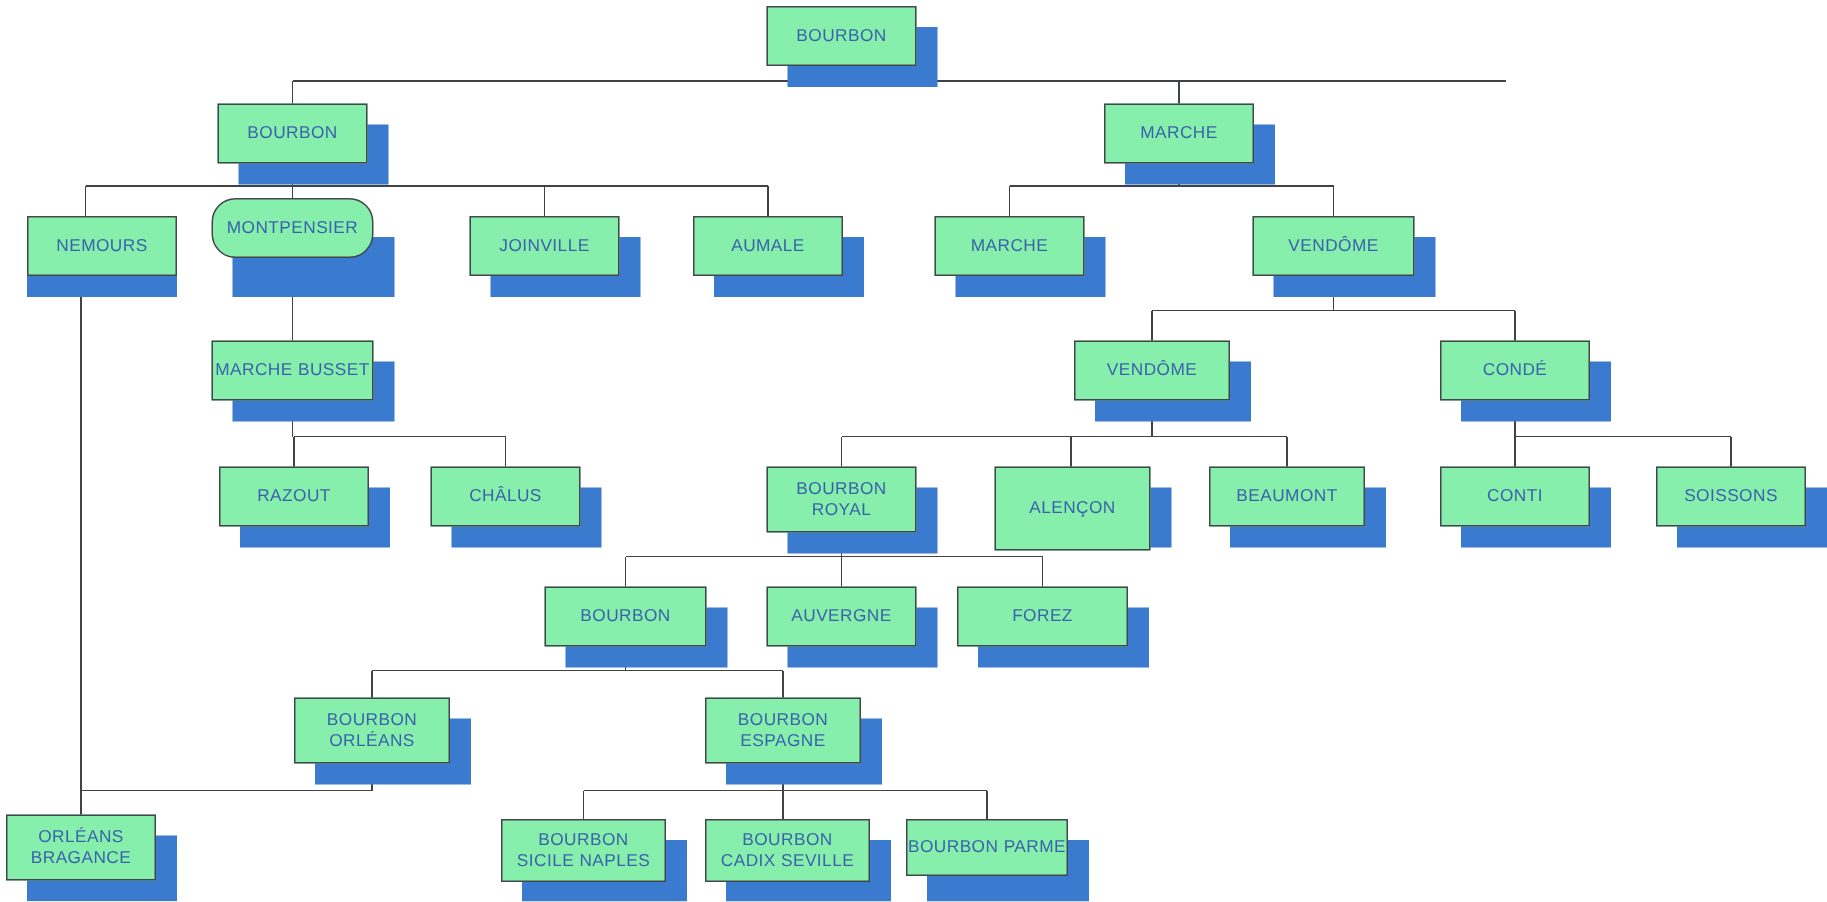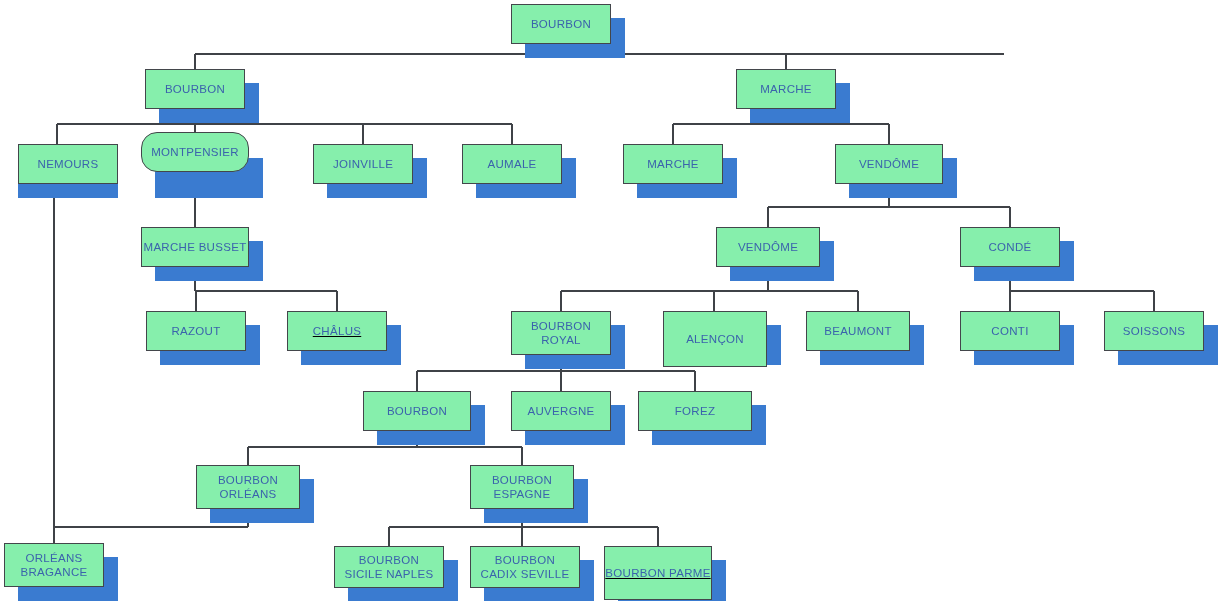--- a/index.html
+++ b/index.html
@@ -117,21 +117,21 @@
       </div>
       <div class="node-shadow" style="left: 974px; top: 241px; width: 100px; height: 40px;"></div>
       <div class="node" style="left: 960px; top: 227px; width: 100px; height: 40px;">
         <span class="node-label">CONDÉ</span>
       </div>
       <div class="node-shadow" style="left: 160px; top: 325px; width: 100px; height: 40px;"></div>
       <div class="node" style="left: 146px; top: 311px; width: 100px; height: 40px;">
         <span class="node-label">RAZOUT</span>
       </div>
       <div class="node-shadow" style="left: 301px; top: 325px; width: 100px; height: 40px;"></div>
-      <div class="node" style="left: 287px; top: 311px; width: 100px; height: 40px; text-decoration: underline;">
+      <div class="node" style="left: 287px; top: 311px; width: 100px; height: 40px;">
         <span class="node-label">CHÂLUS</span>
       </div>
       <div class="node-shadow" style="left: 525px; top: 325px; width: 100px; height: 44px;"></div>
       <div class="node" style="left: 511px; top: 311px; width: 100px; height: 44px;">
         <span class="node-label">BOURBON
 ROYAL</span>
       </div>
       <div class="node-shadow" style="left: 677px; top: 325px; width: 104px; height: 40px;"></div>
       <div class="node" style="left: 663px; top: 311px; width: 104px; height: 56px;">
         <span class="node-label">ALENÇON</span>
@@ -179,18 +179,18 @@
       <div class="node" style="left: 334px; top: 546px; width: 110px; height: 42px;">
         <span class="node-label">BOURBON
 SICILE NAPLES</span>
       </div>
       <div class="node-shadow" style="left: 484px; top: 560px; width: 110px; height: 42px;"></div>
       <div class="node" style="left: 470px; top: 546px; width: 110px; height: 42px;">
         <span class="node-label">BOURBON
 CADIX SEVILLE</span>
       </div>
       <div class="node-shadow" style="left: 618px; top: 560px; width: 108px; height: 42px;"></div>
-      <div class="node" style="left: 604px; top: 546px; width: 108px; height: 54px; text-decoration: underline;">
+      <div class="node" style="left: 604px; top: 546px; width: 108px; height: 38px;">
         <span class="node-label">BOURBON PARME</span>
       </div>
     </div>
 
 </div>
 
 </body></html>

